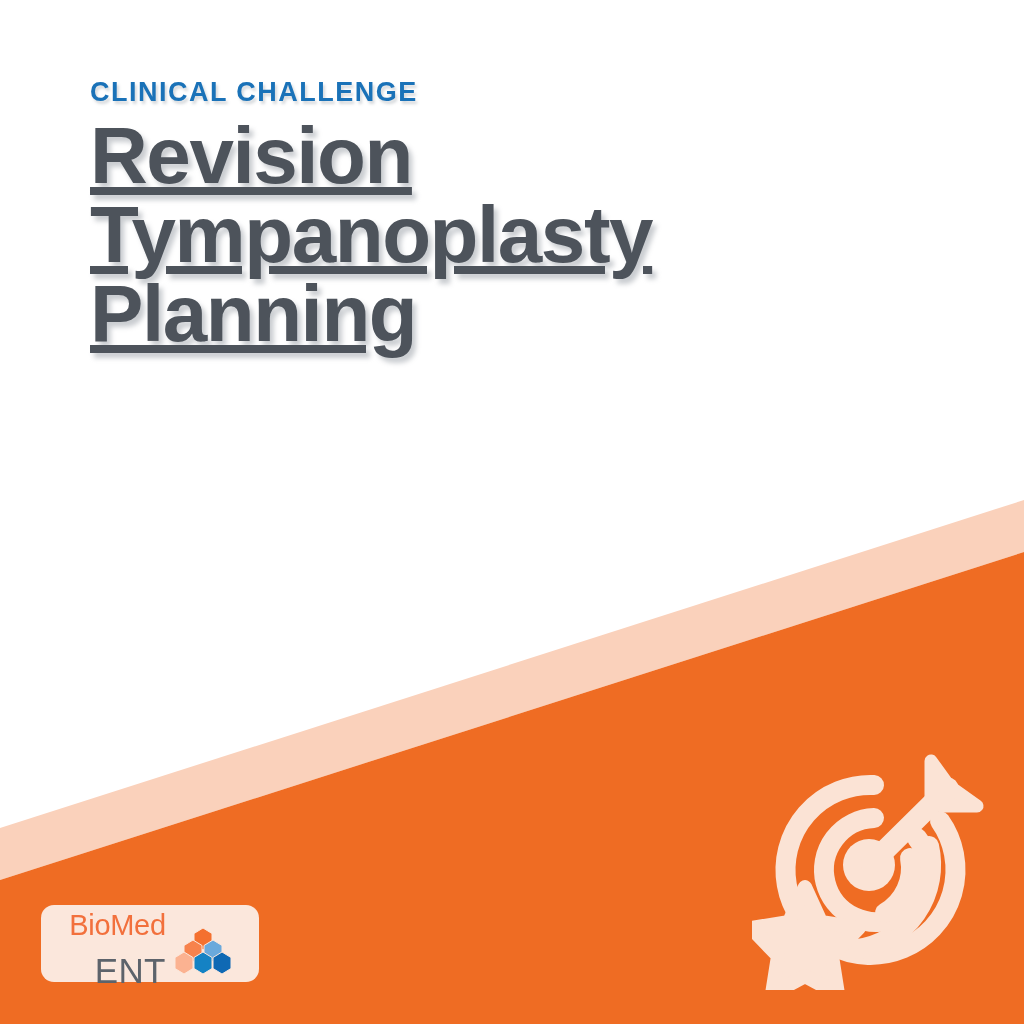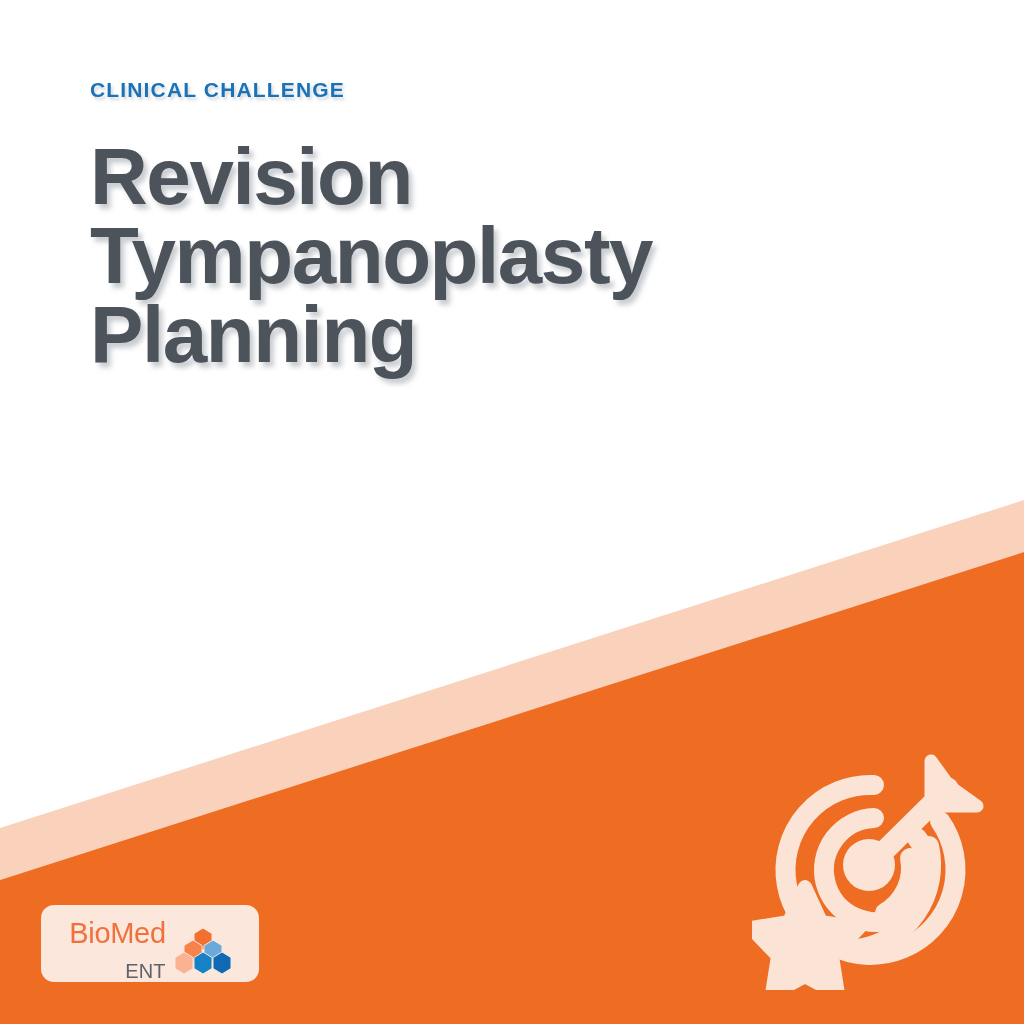--- a/index.html
+++ b/index.html
@@ -30,39 +30,40 @@
 
   
   #text-block {
     position: absolute;
     left: 90px;
     top: 78px;
     width: 880px;
   }
 
   #eyebrow {
-    font-size: 21px;
+    font-size: 27px;
     font-weight: bold;
     letter-spacing: 0.055em;
     color: #1a72b8;
     text-shadow: 2px 3px 3px rgba(120,130,140,0.30);
     line-height: 1.1;
-    margin: 0 0 36px 0;
+    margin: 0 0 8px 0;
     white-space: nowrap;
   }
 
   #headline {
     font-size: 80px;
     font-weight: bold;
     color: #4d535b;
     line-height: 0.99;
     letter-spacing: -0.018em;
     margin: 0;
     text-shadow: 4px 5px 5px rgba(120,128,138,0.40);
     max-width: 890px;
+    text-decoration: underline;
   }
 
   #subhead {
     margin: 60px 0 0 0;
     font-size: 41px;
     font-weight: normal;
     color: #5d636b;
     line-height: 1.38;
     letter-spacing: -0.005em;
     max-width: 770px;
@@ -102,21 +103,21 @@
     flex-direction: column;
     align-items: flex-end;
     line-height: 1.0;
   }
   #logo-line1 {
     font-size: 29px;
     color: #f2703c;
     letter-spacing: -0.01em;
   }
   #logo-line2 {
-    font-size: 20px;
+    font-size: 35px;
     color: #5d636b;
     letter-spacing: 0.01em;
     margin-top: 13px;
   }
   #logo-hex {
     width: 56px;
     height: 48px;
     flex: 0 0 auto;
   }
 </style>

